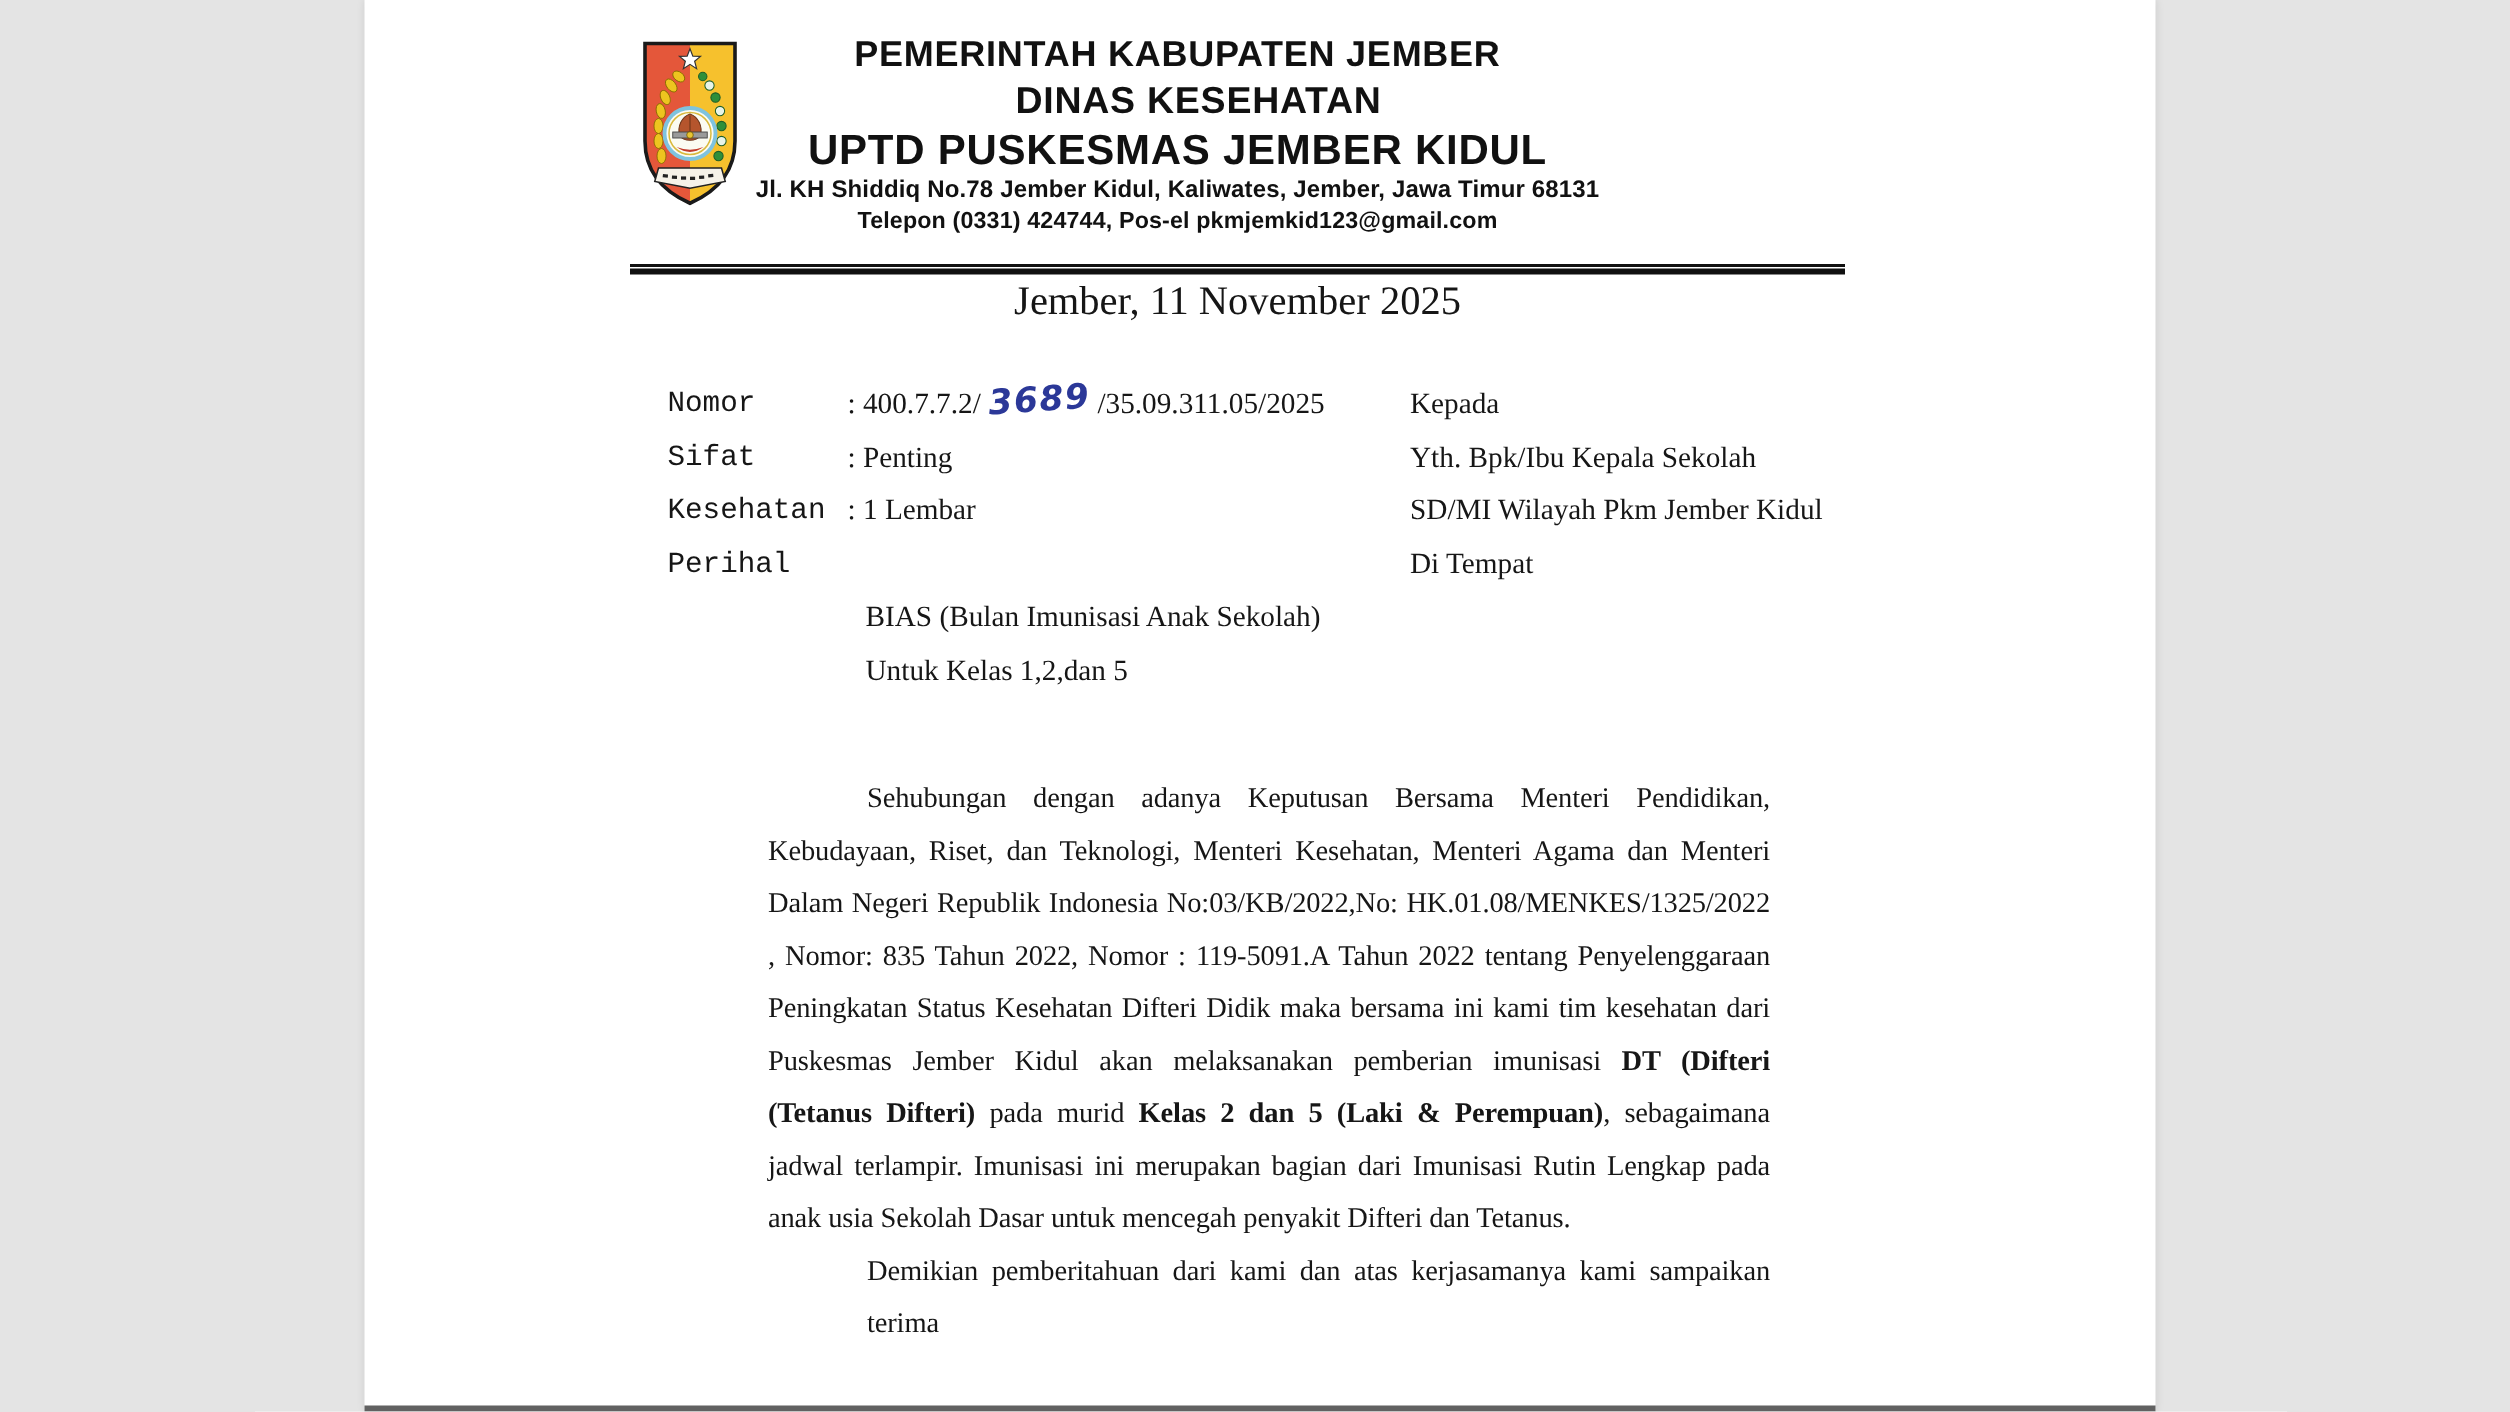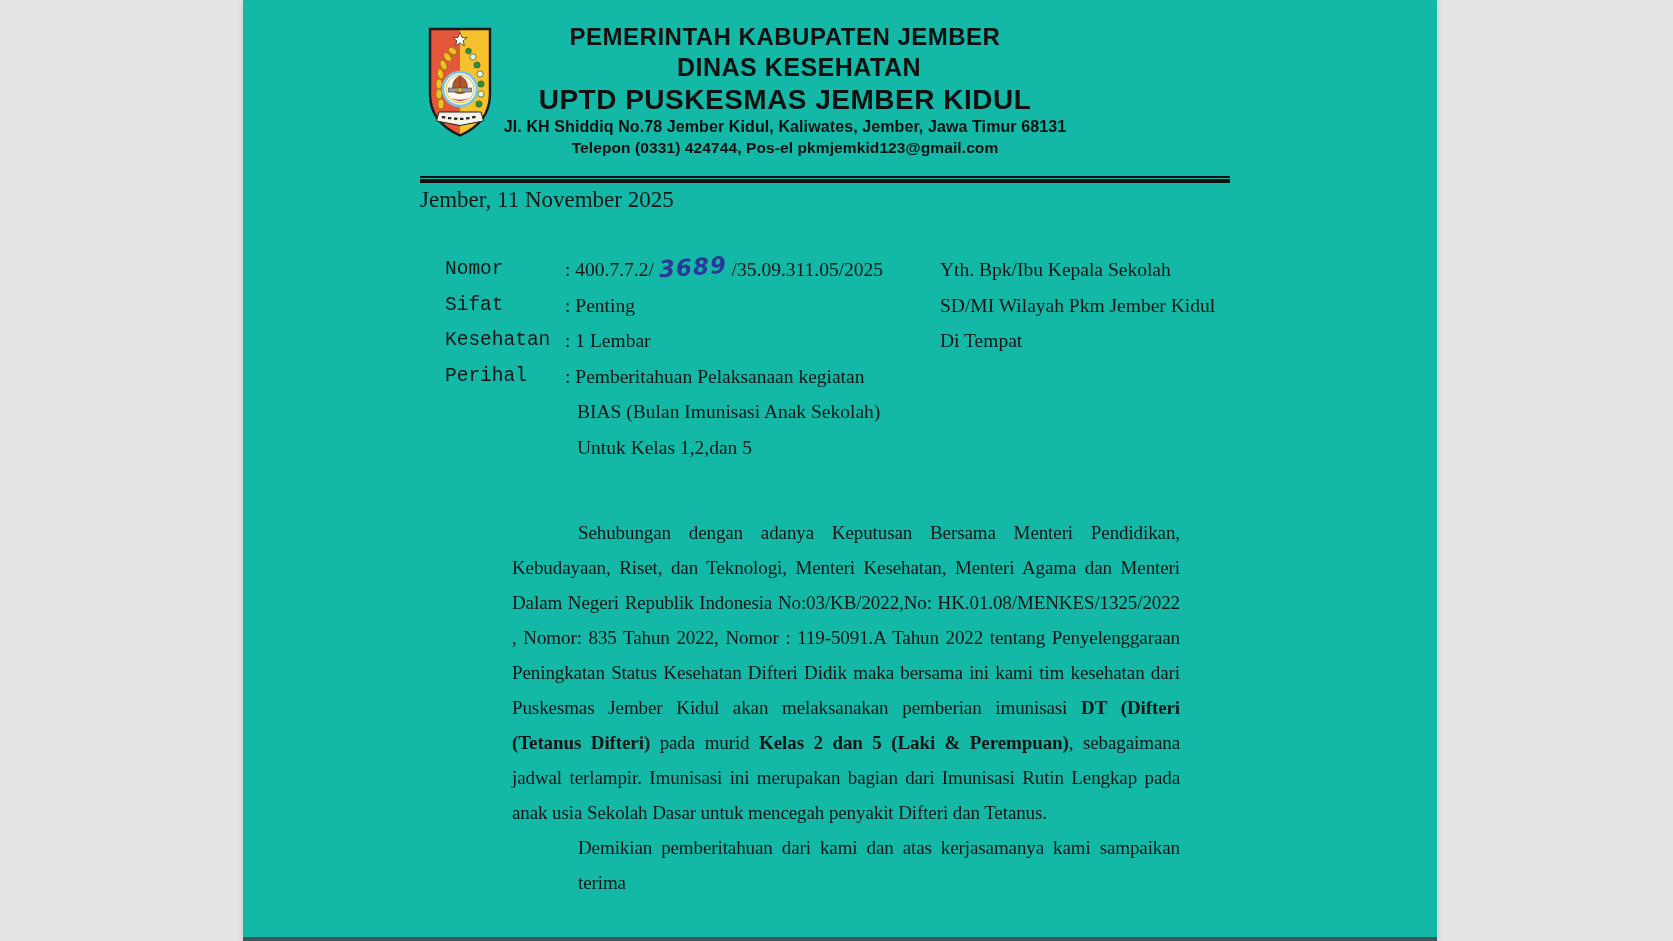--- a/index.html
+++ b/index.html
@@ -1,36 +1,36 @@
 <!DOCTYPE html>
 <html><head>
 <meta charset="utf-8">
 <style>
   html,body{margin:0;padding:0;}
   body{width:1673px;height:941px;overflow:hidden;background:#e4e4e4;
        font-family:"Liberation Serif",serif;color:#161616;}
   .stage{position:relative;width:1673px;height:941px;background:#e4e4e4;}
   .paper{position:absolute;left:243px;top:0;width:1194px;height:941px;
-         background:#14b8a6;box-shadow:0 0 6px rgba(0,0,0,.12);}
+         background:#ffffff;box-shadow:0 0 6px rgba(0,0,0,.12);}
   
   .emblem{position:absolute;left:184px;top:26px;width:66px;height:112px;}
   .lh-text{position:absolute;left:0;top:22px;width:1084px;text-align:center;
            font-family:"Liberation Sans",sans-serif;font-weight:bold;color:#111;}
   .lh1{font-size:24px;line-height:30px;letter-spacing:.5px;}
   .lh2{font-size:25px;line-height:31px;letter-spacing:.5px;margin-left:28px;}
   .lh3{font-size:28px;line-height:33px;letter-spacing:.5px;}
   .lh-addr{font-size:16px;line-height:22px;font-weight:600;letter-spacing:.1px;}
   .lh-contact{font-size:15.5px;line-height:19px;font-weight:600;letter-spacing:.1px;text-align:center;}
   .rule{position:absolute;left:177px;top:176px;width:810px;}
   .rule .thin{height:2px;background:#101010;}
   .rule .gap{height:1px;background:transparent;}
   .rule .thick{height:4px;background:#101010;}
   
-  .date{position:absolute;left:177px;top:188px;width:810px;text-align:left;
-        font-size:23px;line-height:24px;}
+  .date{position:absolute;left:177px;top:188px;width:810px;text-align:center;
+        font-size:27px;line-height:24px;}
   
   .meta{position:absolute;left:202px;top:252px;width:640px;font-size:19.5px;}
   .meta-row{display:flex;line-height:35.5px;}
   .meta-label{width:120px;flex:0 0 120px;font-family:Liberation Mono, monospace;}
   .meta-value{flex:1;}
   .meta-cont .meta-value{padding-left:12px;}
   .handwritten{display:inline-block;color:#2b3898;font-weight:600;font-size:23px;
                font-style:italic;letter-spacing:1px;transform:rotate(-4deg) translateY(-1px);
                font-family:"DejaVu Sans",sans-serif;line-height:0;}
   .recipient{position:absolute;left:697px;top:252px;width:400px;font-size:19.5px;
@@ -116,33 +116,33 @@
       <div class="meta-row">
         <div class="meta-label">Sifat</div>
         <div class="meta-value"><span>: Penting</span></div>
       </div>
       <div class="meta-row">
         <div class="meta-label">Kesehatan</div>
         <div class="meta-value"><span>: 1 Lembar</span></div>
       </div>
       <div class="meta-row">
         <div class="meta-label">Perihal</div>
-        <div class="meta-value"><span>: Pemberitahuan Pelaksanaan kegiatan</span></div>
       </div>
       <div class="meta-row meta-cont">
         <div class="meta-label"></div>
         <div class="meta-value"><span>BIAS (Bulan Imunisasi Anak Sekolah)</span></div>
       </div>
       <div class="meta-row meta-cont">
         <div class="meta-label"></div>
         <div class="meta-value"><span>Untuk Kelas 1,2,dan 5</span></div>
       </div>
     </div>
 
     <div class="recipient">
+      <div>Kepada</div>
       <div>Yth. Bpk/Ibu Kepala Sekolah</div>
       <div>SD/MI Wilayah Pkm Jember Kidul</div>
       <div>Di Tempat</div>
     </div>
 
     <div class="body-block">
       <div class="bline indent"><span>Sehubungan dengan adanya Keputusan Bersama Menteri Pendidikan,</span></div>
       <div class="bline"><span>Kebudayaan, Riset, dan Teknologi, Menteri Kesehatan, Menteri Agama dan Menteri</span></div>
       <div class="bline"><span>Dalam Negeri Republik Indonesia No:03/KB/2022,No: HK.01.08/MENKES/1325/2022</span></div>
       <div class="bline"><span>, Nomor: 835 Tahun 2022, Nomor : 119-5091.A Tahun 2022 tentang Penyelenggaraan</span></div>

